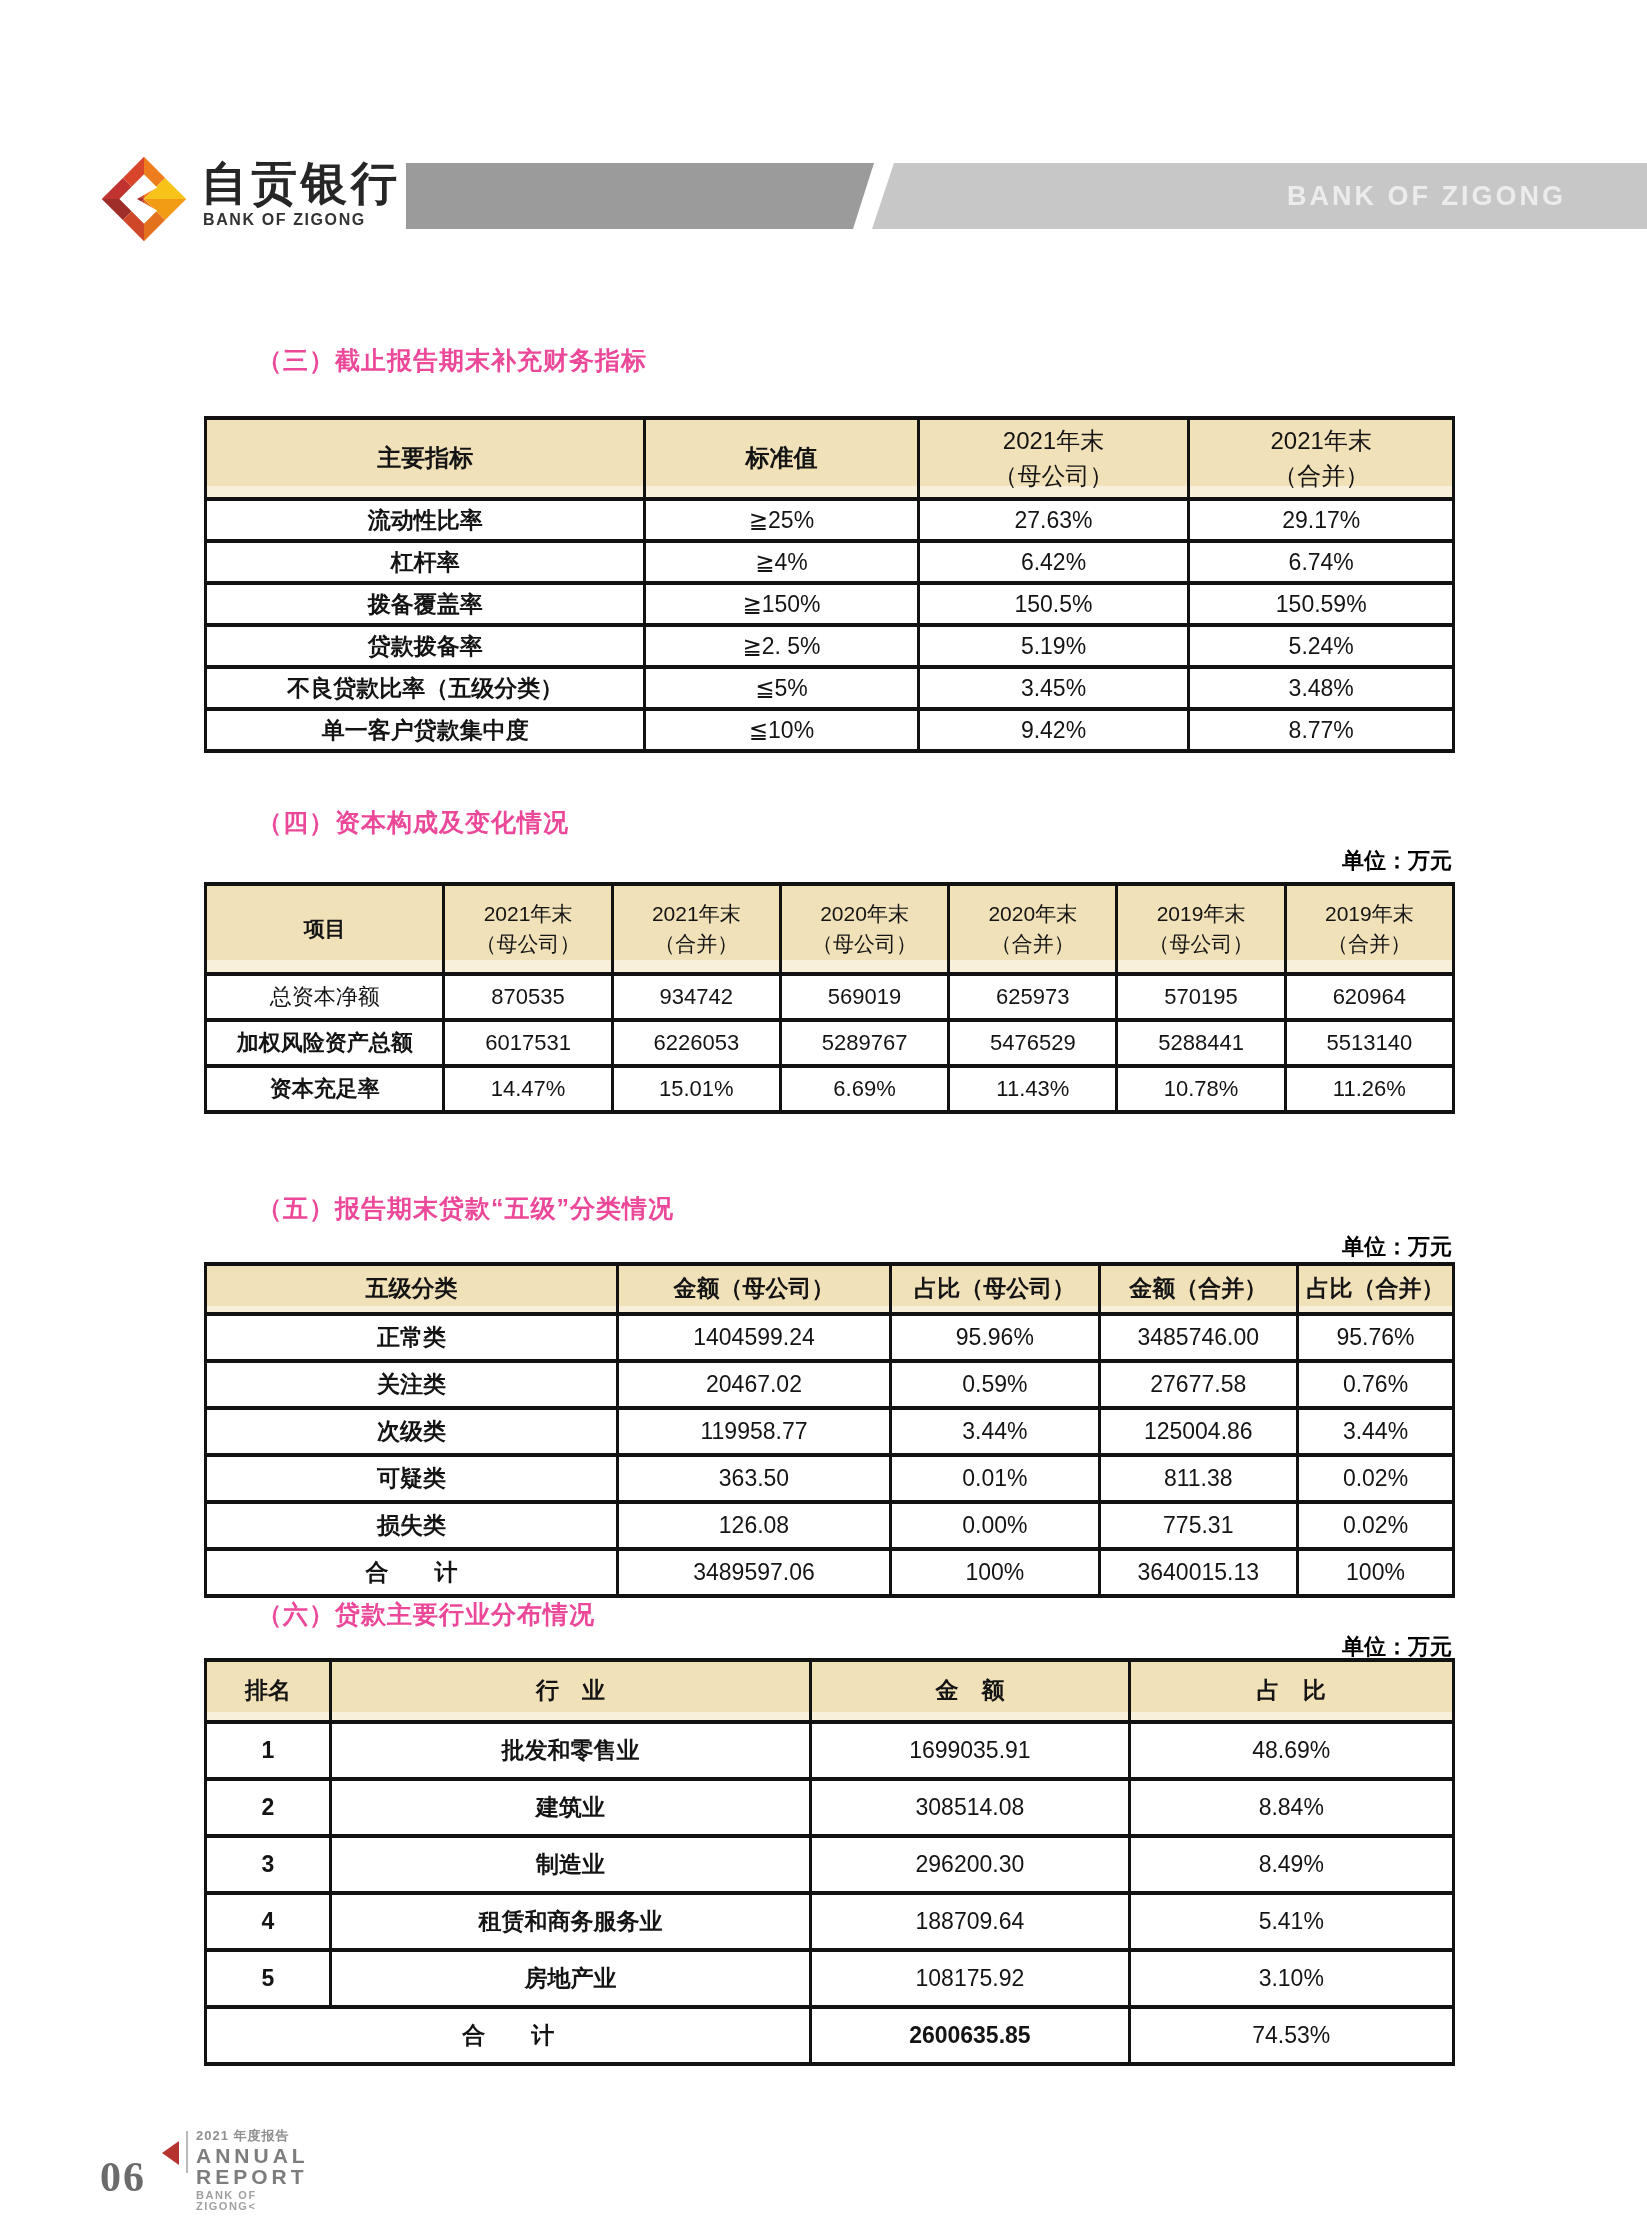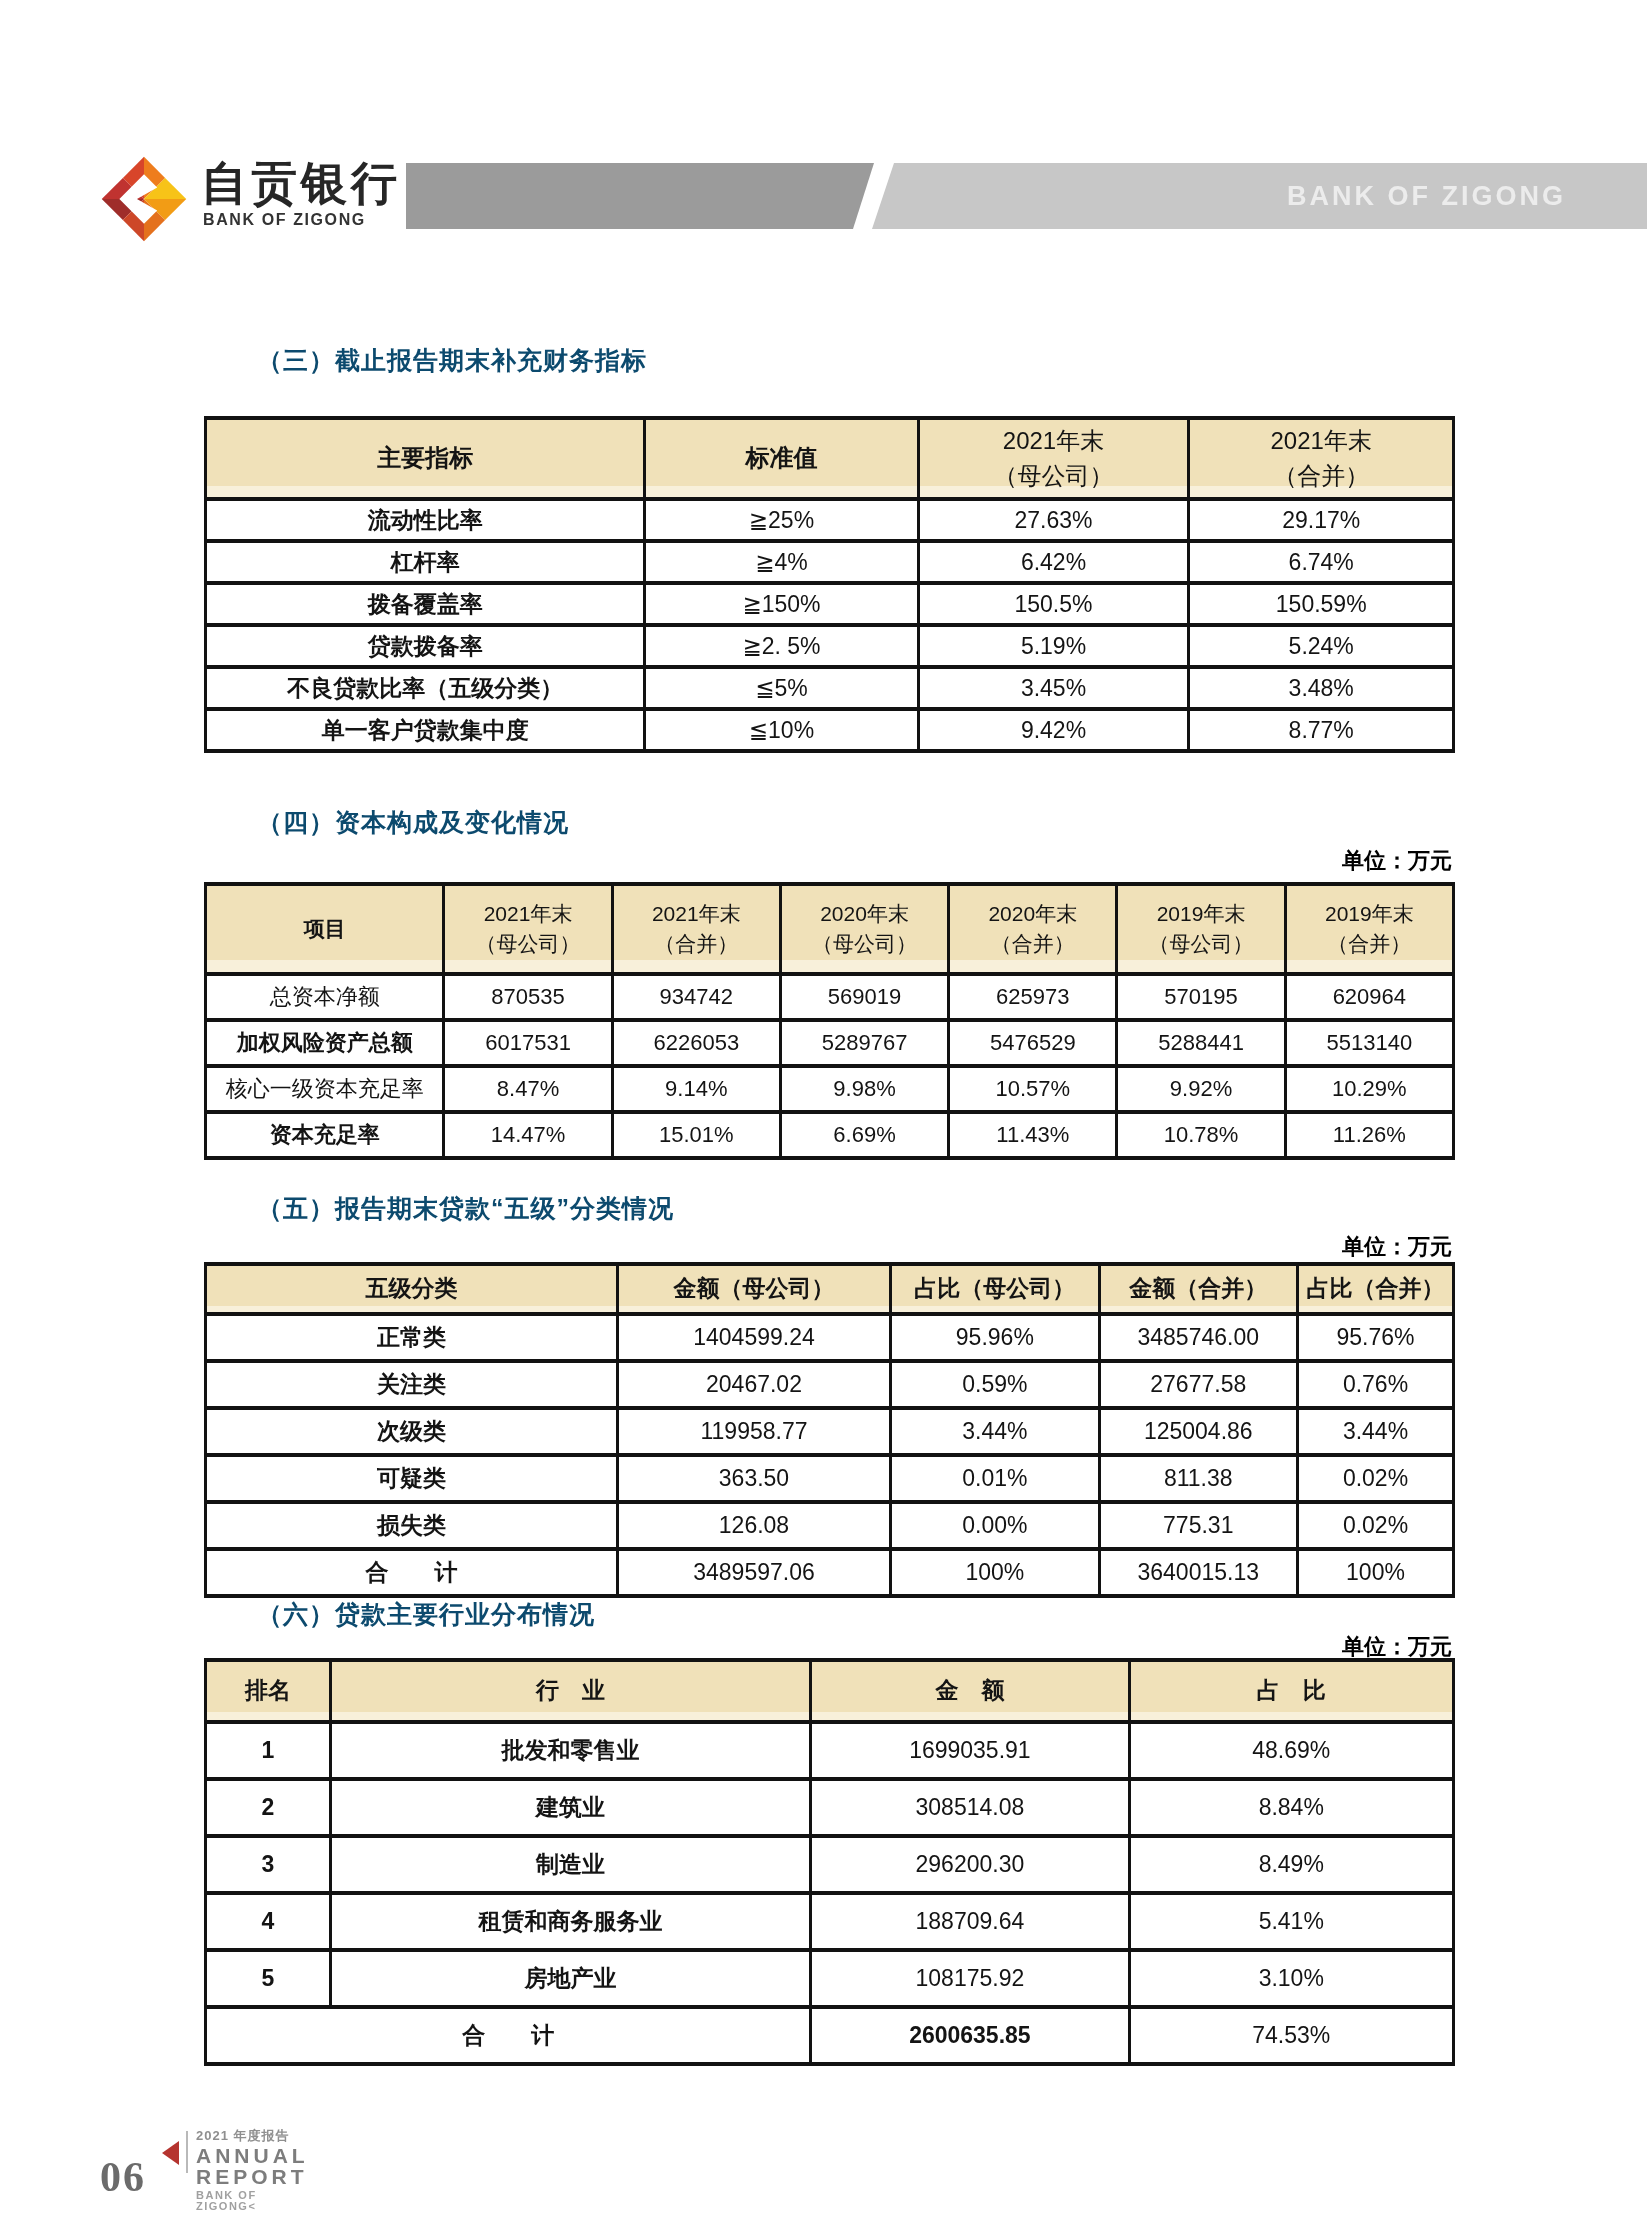--- a/index.html
+++ b/index.html
@@ -32,21 +32,21 @@
     clip-path:polygon(22px 0,100% 0,100% 100%,0 100%);
     display:flex;align-items:center;justify-content:flex-end;
   }
   #bar-light .banner-text{
     font-size:27px;font-weight:bold;color:#ececec;letter-spacing:3px;
     padding-right:82px;
   }
   
   .sec-heading{
     position:absolute;left:257px;
-    font-size:25px;font-weight:bold;color:#0c4a6e;letter-spacing:1px;
+    font-size:25px;font-weight:bold;color:#ec4899;letter-spacing:1px;
   }
   .unit-label{
     position:absolute;right:196px;
     font-size:22px;font-weight:bold;color:#000;
   }
   
   table.tbl{
     position:absolute;left:204px;width:1251px;
     border-collapse:collapse;table-layout:fixed;
   }
@@ -213,29 +213,20 @@
         <tr>
           <td class="bold">加权风险资产总额</td>
           <td>6017531</td>
           <td>6226053</td>
           <td>5289767</td>
           <td>5476529</td>
           <td>5288441</td>
           <td>5513140</td>
         </tr>
         <tr>
-          <td>核心一级资本充足率</td>
-          <td>8.47%</td>
-          <td>9.14%</td>
-          <td>9.98%</td>
-          <td>10.57%</td>
-          <td>9.92%</td>
-          <td>10.29%</td>
-        </tr>
-        <tr>
           <td class="bold">资本充足率</td>
           <td>14.47%</td>
           <td>15.01%</td>
           <td>6.69%</td>
           <td>11.43%</td>
           <td>10.78%</td>
           <td>11.26%</td>
         </tr>
       </tbody>
     </table>

